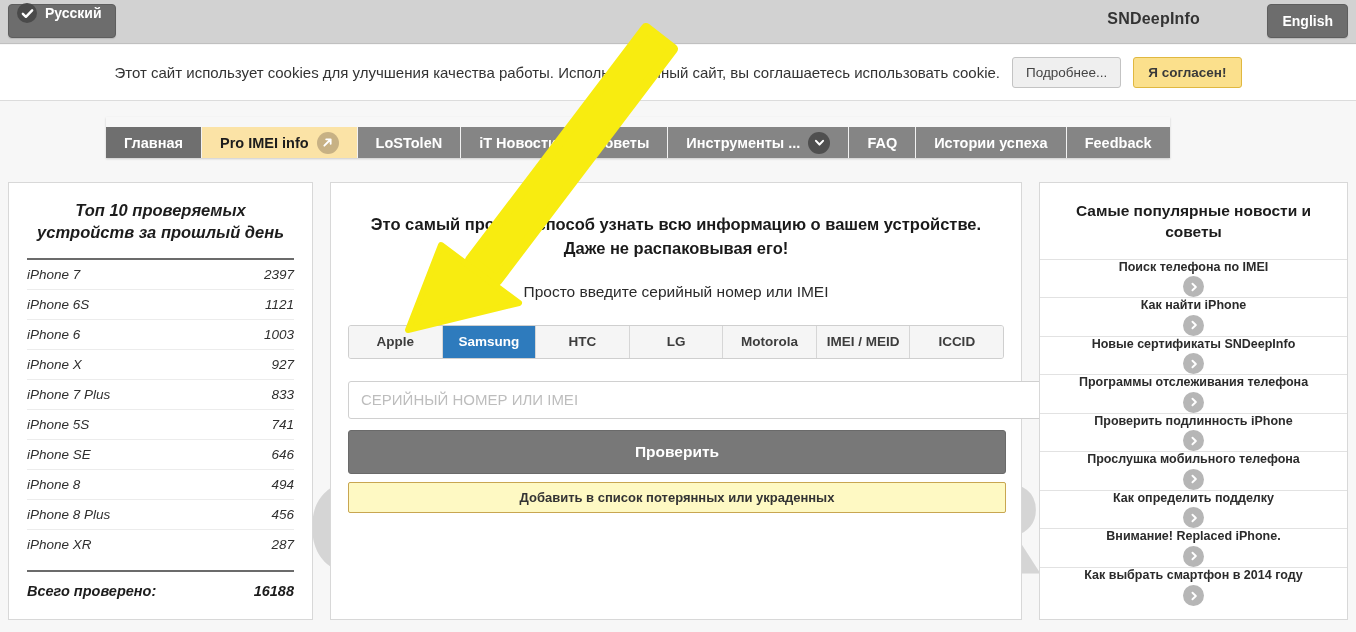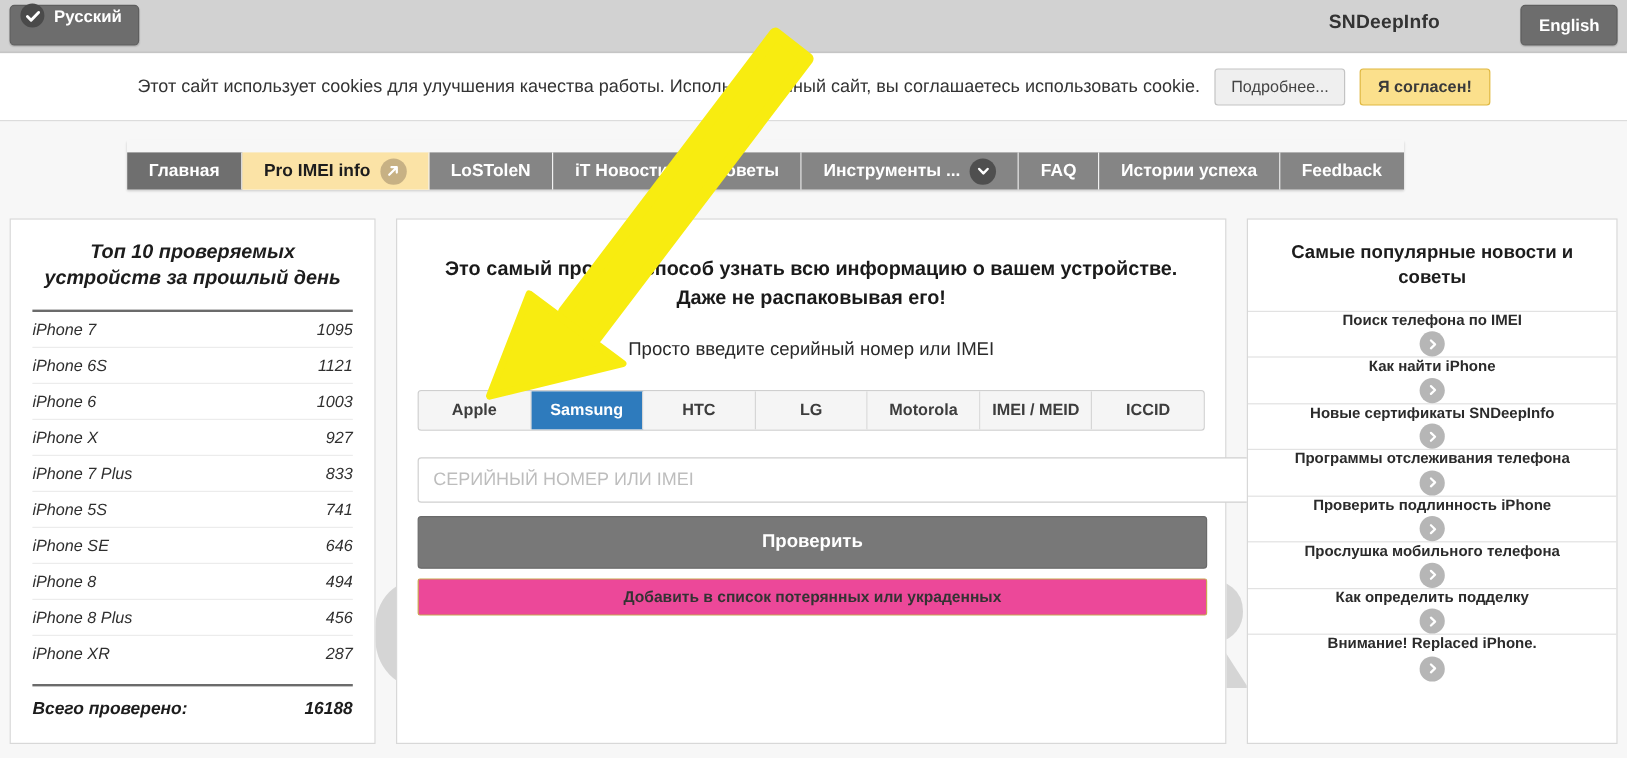--- a/index.html
+++ b/index.html
@@ -234,21 +234,21 @@
     border: 1px solid #6a6a6a;
     border-radius: 3px;
     font-size: 15.5px; font-weight: 700;
     cursor: pointer;
     font-family: "Liberation Sans", sans-serif;
   }
   .btn-lost {
     display: block;
     width: 658px; height: 31px;
     margin: 8px 17px 0;
-    background: #ec4899;
+    background: #fef9c3;
     color: #333;
     border: 1px solid #c8a651;
     border-radius: 2px;
     font-size: 13px; font-weight: 700;
     cursor: pointer;
     font-family: "Liberation Sans", sans-serif;
   }
 
   
   .right-title {
@@ -351,21 +351,21 @@
       <span>Feedback</span>
     </div>
   </nav>
 
   <section class="panel panel-left">
     <div class="left-title">Топ 10 проверяемых устройств за прошлый день</div>
     <div class="left-rule"></div>
     <div class="dev-list">
       <div class="dev-row">
           <span>iPhone 7</span>
-          <span class="cnt">1095</span>
+          <span class="cnt">2397</span>
         </div>
       <div class="dev-row">
           <span>iPhone 6S</span>
           <span class="cnt">1121</span>
         </div>
       <div class="dev-row">
           <span>iPhone 6</span>
           <span class="cnt">1003</span>
         </div>
       <div class="dev-row">
@@ -495,20 +495,28 @@
     <div class="news-item">
       <span class="news-label">Как определить подделку</span>
       <span class="chev-circle">
           <svg width="12" height="12" viewBox="0 0 14 14">
             <path d="M5.2 3.2 L9.2 7 L5.2 10.8" stroke="#fff" stroke-width="2.2" fill="none" stroke-linecap="round" stroke-linejoin="round"></path>
           </svg>
         </span>
     </div>
     <div class="news-item">
       <span class="news-label">Внимание! Replaced iPhone.</span>
+      <span class="chev-circle">
+          <svg width="12" height="12" viewBox="0 0 14 14">
+            <path d="M5.2 3.2 L9.2 7 L5.2 10.8" stroke="#fff" stroke-width="2.2" fill="none" stroke-linecap="round" stroke-linejoin="round"></path>
+          </svg>
+        </span>
+    </div>
+    <div class="news-item">
+      <span class="news-label">Как выбрать смартфон в 2014 году</span>
       <span class="chev-circle">
           <svg width="12" height="12" viewBox="0 0 14 14">
             <path d="M5.2 3.2 L9.2 7 L5.2 10.8" stroke="#fff" stroke-width="2.2" fill="none" stroke-linecap="round" stroke-linejoin="round"></path>
           </svg>
         </span>
     </div>
   </section>
 
   <svg class="arrow-layer" viewBox="0 0 1356 632">
     <g>

